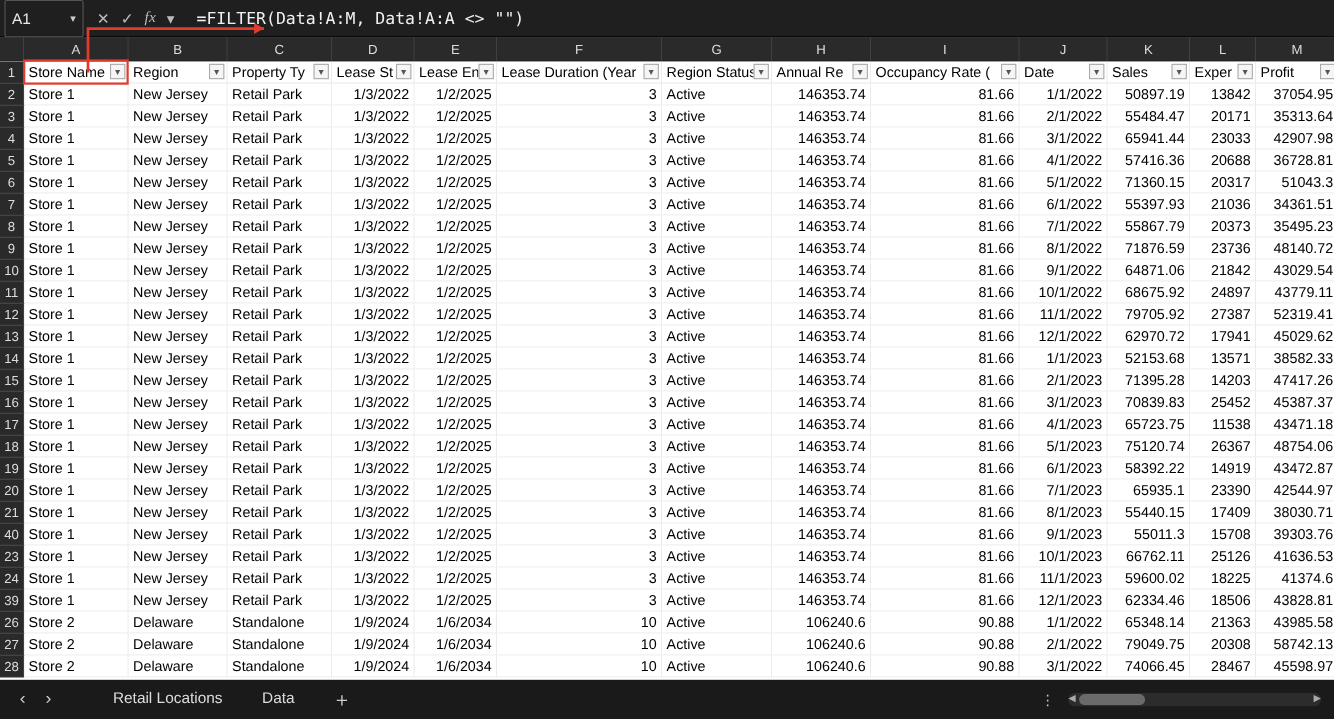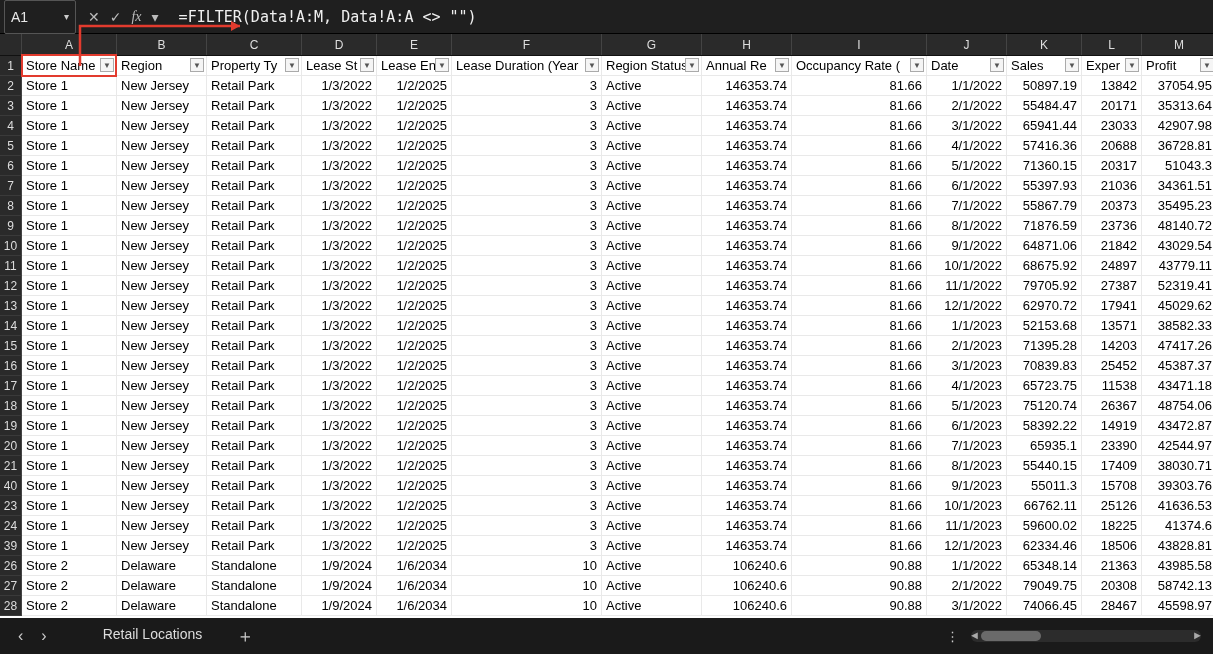--- a/index.html
+++ b/index.html
@@ -163,21 +163,20 @@
     display: flex;
     gap: 18px;
     padding: 0 18px;
     color: #ccc;
     font-size: 16px;
   }
   .tabs {
     display: flex;
     height: 100%;
     margin-left: 20px;
-    flex-direction: column;
   }
   .tab {
     padding: 8px 18px 6px 18px;
     font-size: 14px;
     color: #ddd;
     cursor: pointer;
     border-top-left-radius: 4px;
     border-top-right-radius: 4px;
   }
   .tab.active {

